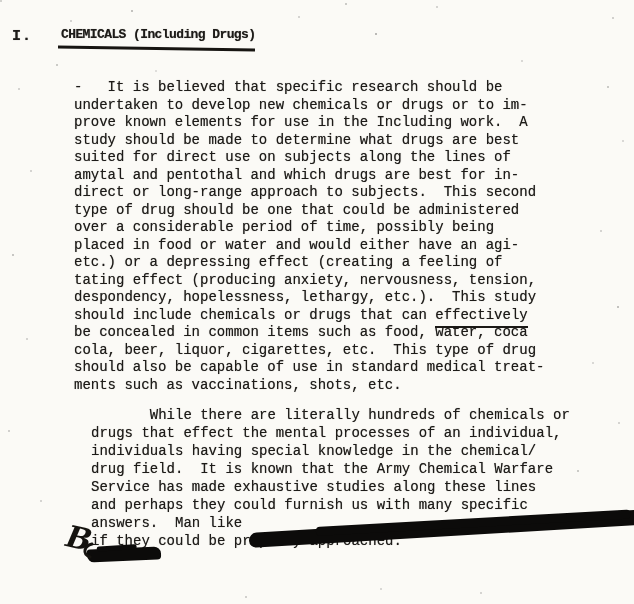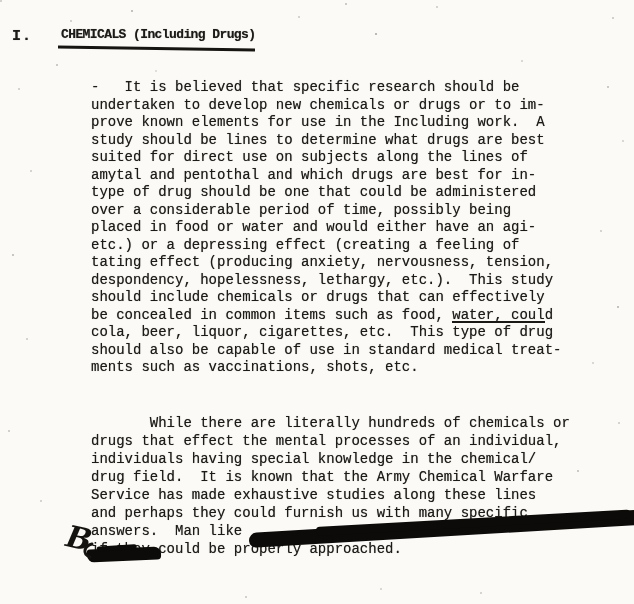--- a/index.html
+++ b/index.html
@@ -42,24 +42,24 @@
     position: absolute; left: 61px; top: 27px;
     font-size: 13px; font-weight: bold; letter-spacing: -0.6px;
     white-space: pre;
   }
   #heading-underline {
     position: absolute; left: 58px; top: 47px;
     width: 197px; height: 2.6px; background: #171512;
     transform: rotate(0.8deg);
   }
   .para { position: absolute; font-size: 14px; }
-  #para1 { left: 91px; top: 79px; line-height: 17.5px; }
-  #para2 { left: 91px; top: 406px; line-height: 18px; margin-top: 8px; }
+  #para1 { left: 74px; top: 79px; line-height: 17.5px; }
+  #para2 { left: 91px; top: 406px; line-height: 18px; }
   .tl { white-space: pre; }
-  .ul { border-bottom: 2px solid #1b1916; padding-bottom: 16px; }
+  .ul { border-bottom: 2px solid #1b1916; padding-bottom: 3px; }
   .redact { position: absolute; background: #0c0b0a; }
   #redaction-bar-main {
     left: 249px; top: 533px; width: 392px; height: 15px;
     transform-origin: left center; transform: rotate(-3.4deg);
     border-radius: 8px 2px 4px 7px;
   }
   #redaction-bar-upper {
     left: 316px; top: 527px; width: 315px; height: 9px;
     transform-origin: left center; transform: rotate(-3.2deg);
     border-radius: 4px;
@@ -93,31 +93,32 @@
   <div class="noise"></div>
 
   <span id="section-number" class="typed">I.</span>
   <span id="heading" class="typed">CHEMICALS (Including Drugs)</span>
   <div id="heading-underline"></div>
 
   <div id="para1" class="para typed">
     <div class="tl">-   It is believed that specific research should be</div>
     <div class="tl">undertaken to develop new chemicals or drugs or to im-</div>
     <div class="tl">prove known elements for use in the Including work.  A</div>
-    <div class="tl">study should be lines to determine what drugs are best</div>
+    <div class="tl">study should be made to determine what drugs are best</div>
     <div class="tl">suited for direct use on subjects along the lines of</div>
     <div class="tl">amytal and pentothal and which drugs are best for in-</div>
+    <div class="tl">direct or long-range approach to subjects.  This second</div>
     <div class="tl">type of drug should be one that could be administered</div>
     <div class="tl">over a considerable period of time, possibly being</div>
     <div class="tl">placed in food or water and would either have an agi-</div>
     <div class="tl">etc.) or a depressing effect (creating a feeling of</div>
     <div class="tl">tating effect (producing anxiety, nervousness, tension,</div>
     <div class="tl">despondency, hopelessness, lethargy, etc.).  This study</div>
     <div class="tl"><span>should include chemicals or drugs that can </span><span class="ul">effectively</span></div>
-    <div class="tl">be concealed in common items such as food, water, could</div>
+    <div class="tl">be concealed in common items such as food, water, coca</div>
     <div class="tl">cola, beer, liquor, cigarettes, etc.  This type of drug</div>
     <div class="tl">should also be capable of use in standard medical treat-</div>
     <div class="tl">ments such as vaccinations, shots, etc.</div>
   </div>
 
   <div id="para2" class="para typed">
     <div class="tl">       While there are literally hundreds of chemicals or</div>
     <div class="tl">drugs that effect the mental processes of an individual,</div>
     <div class="tl">individuals having special knowledge in the chemical/</div>
     <div class="tl">drug field.  It is known that the Army Chemical Warfare</div>

